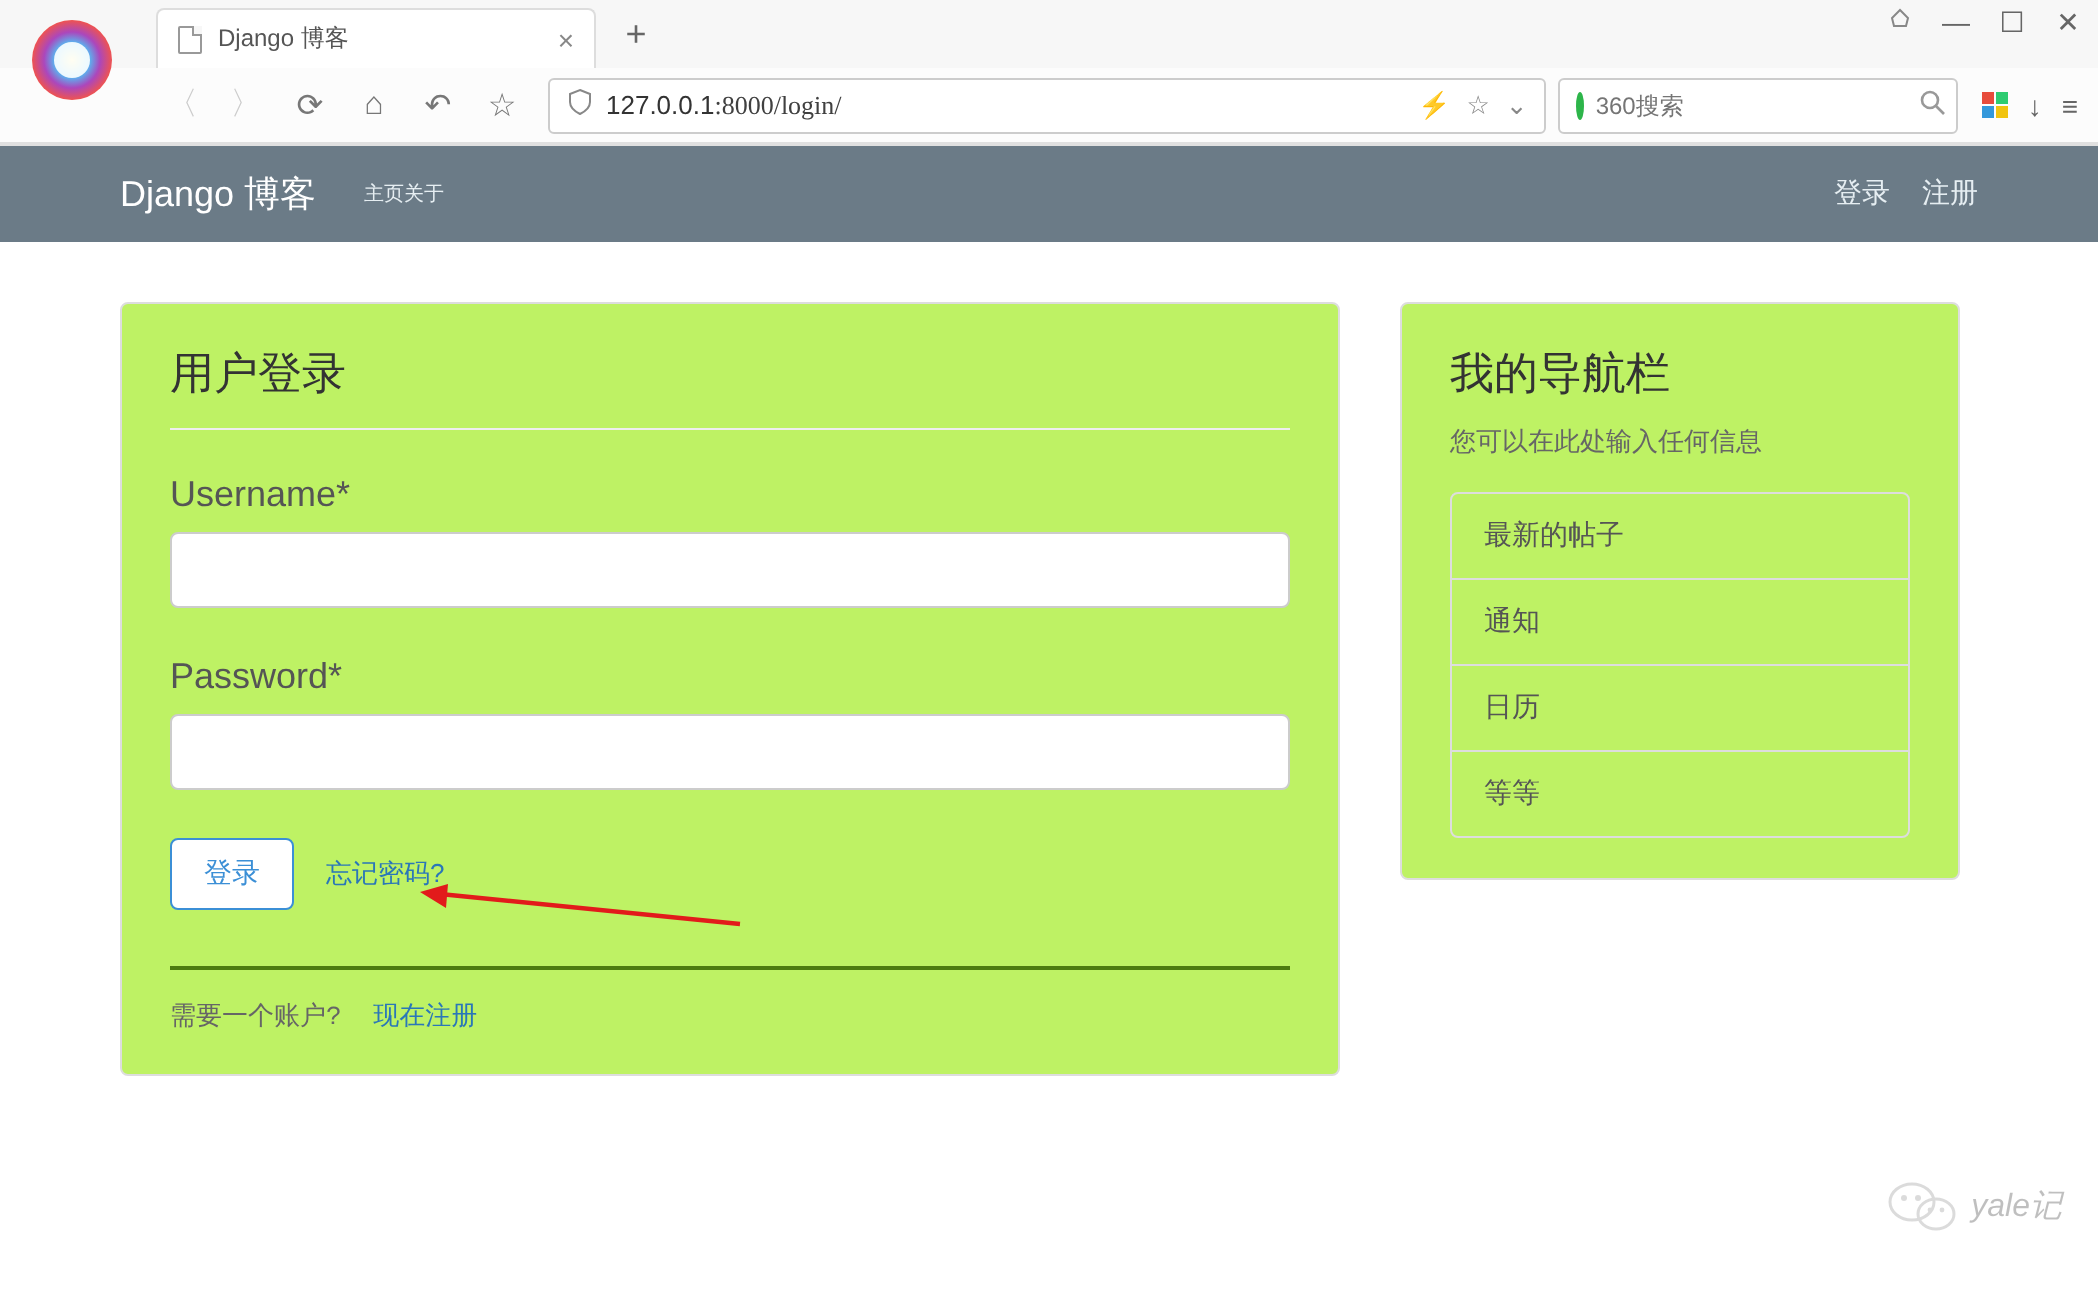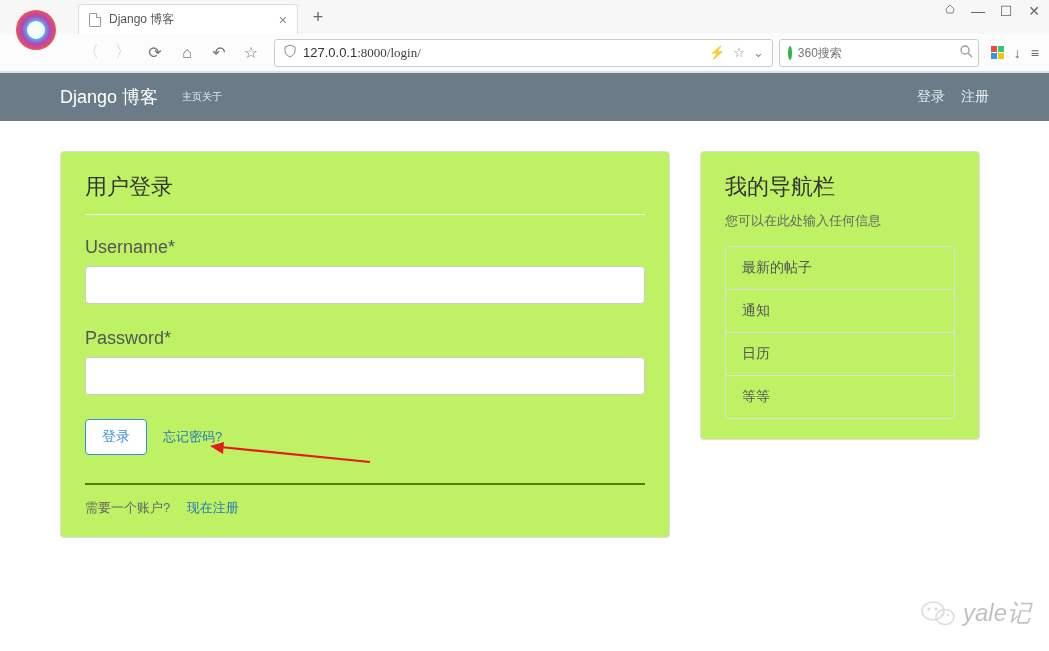--- a/index.html
+++ b/index.html
@@ -61,21 +61,21 @@
 .sidebar-card h2 { font-size: 22px; font-weight: 500; color: #333; margin-bottom: 10px; }
 .sidebar-sub { font-size: 13px; color: #666; margin-bottom: 16px; }
 .list-group { border: 1px solid #ddd; border-radius: 4px; overflow: hidden; }
 .list-group-item { padding: 12px 16px; border-bottom: 1px solid #ddd; font-size: 14px; color: #555; cursor: pointer; }
 .list-group-item:last-child { border-bottom: none; }
 
 
 .arrow-annot { position: absolute; left: 210px; top: 442px; pointer-events: none; }
 
 
-.watermark { position: absolute; right: 18px; bottom: 22px; display: flex; align-items: center; gap: 8px; color: rgba(0,0,0,0.25); font-size: 24px; font-weight: 500; font-style: italic; }
+.watermark { position: absolute; right: 18px; bottom: 34px; display: flex; align-items: center; gap: 8px; color: rgba(0,0,0,0.25); font-size: 16px; font-weight: 500; font-style: italic; }
 .watermark svg { opacity: 0.35; }
 </style>
 </head>
 <body>
 
 <div class="browser-top">
   <div class="tab-row">
     <div class="app-logo">
       <svg viewBox="0 0 48 48">
           <defs>

